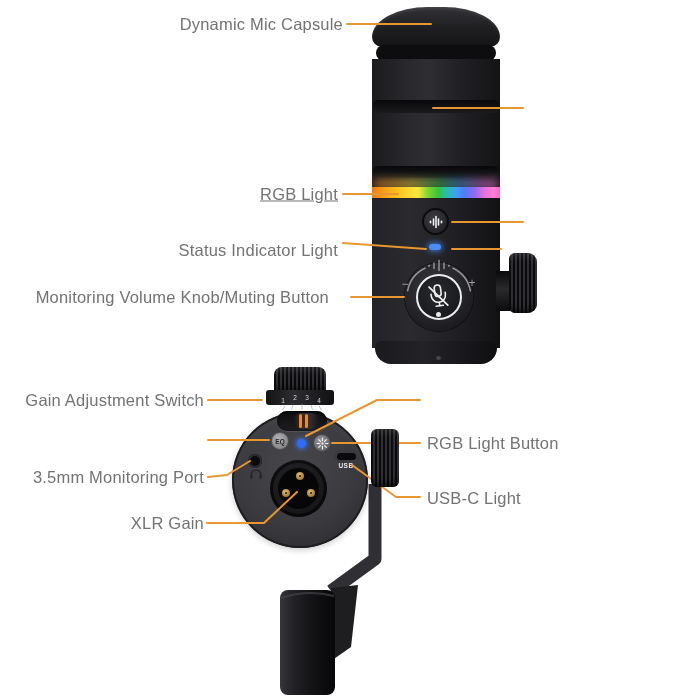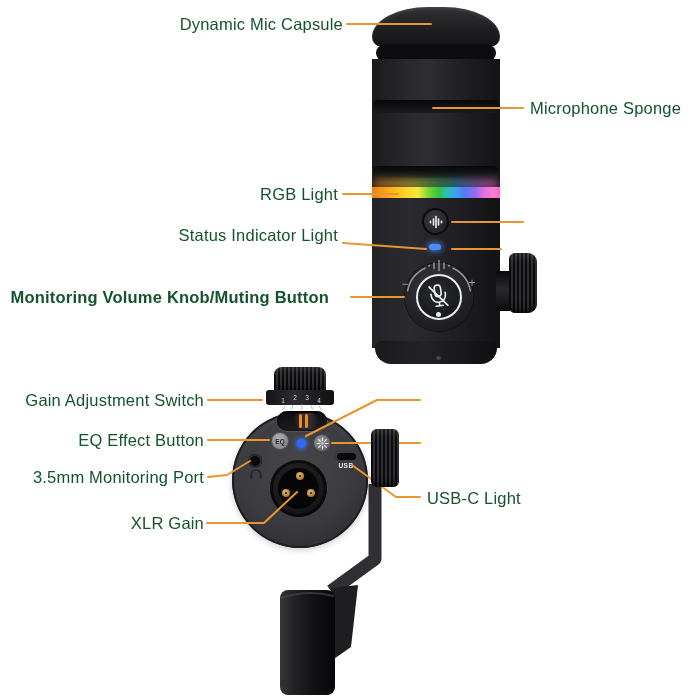--- a/index.html
+++ b/index.html
@@ -1,19 +1,19 @@
 <!DOCTYPE html>
 <html><head>
 <meta charset="utf-8">
 <style>
   html,body{margin:0;padding:0;background:#fff;}
   #canvas{position:relative;width:700px;height:700px;background:#fff;overflow:hidden;
           font-family:"Liberation Sans",sans-serif;}
   .abs{position:absolute;}
-  .lbl{position:absolute;font-size:16.5px;color:#14532d;letter-spacing:.2px;
+  .lbl{position:absolute;font-size:16.5px;color:#737373;letter-spacing:.2px;
        white-space:nowrap;transform:translateY(-50%);z-index:4;}
   .lbl-l{text-align:right;}
   svg{display:block;}
   
   .mic-top{left:372px;top:7px;width:128px;height:357px;z-index:2;}
   .cap{left:0;top:0;width:128px;height:40px;border-radius:56px 56px 10px 10px/30px 30px 10px 10px;
        background:linear-gradient(180deg,#323236,#1d1d20 60%,#141417);
        box-shadow:inset 0 2px 3px rgba(255,255,255,.09);}
   .neck{left:4px;top:38px;width:120px;height:16px;border-radius:8px;background:#0d0d0f;}
   .sponge{left:0;top:52px;width:128px;height:135px;
@@ -236,23 +236,22 @@
       <polyline points="306,436 377,400 420,400"></polyline>
       <line x1="208" y1="440" x2="269" y2="440"></line>
       <line x1="332" y1="443" x2="420" y2="443"></line>
       <polyline points="208,477 227,475 250,461"></polyline>
       <polyline points="352,465 396,497 420,497"></polyline>
       <polyline points="207,523 264,523 297,492"></polyline>
     </g>
   </svg>
 
   <div class="lbl lbl-l" style="right:357px;top:24px;">Dynamic Mic Capsule</div>
-  <div class="lbl" style="left:530px;top:108px;">Microphone Sponge</div>
-  <div class="lbl lbl-l" style="right:362px;top:194px;">RGB Light</div>
-  <div class="lbl lbl-l" style="right:362px;top:235px;">Status Indicator Light</div>
-  <div class="lbl lbl-l" style="right:371px;top:297px;font-weight:bold;">Monitoring Volume Knob/Muting Button</div>
+  <div class="lbl lbl-l" style="right:362px;top:194px;text-decoration:underline;">RGB Light</div>
+  <div class="lbl lbl-l" style="right:362px;top:250px;">Status Indicator Light</div>
+  <div class="lbl lbl-l" style="right:371px;top:297px;">Monitoring Volume Knob/Muting Button</div>
   <div class="lbl lbl-l" style="right:496px;top:400px;">Gain Adjustment Switch</div>
-  <div class="lbl lbl-l" style="right:496px;top:440px;">EQ Effect Button</div>
+  <div class="lbl" style="left:427px;top:443px;">RGB Light Button</div>
   <div class="lbl lbl-l" style="right:496px;top:477px;">3.5mm Monitoring Port</div>
   <div class="lbl" style="left:427px;top:498px;">USB-C Light</div>
   <div class="lbl lbl-l" style="right:496px;top:523px;">XLR Gain</div>
 
 </div>
 
 </body></html>

